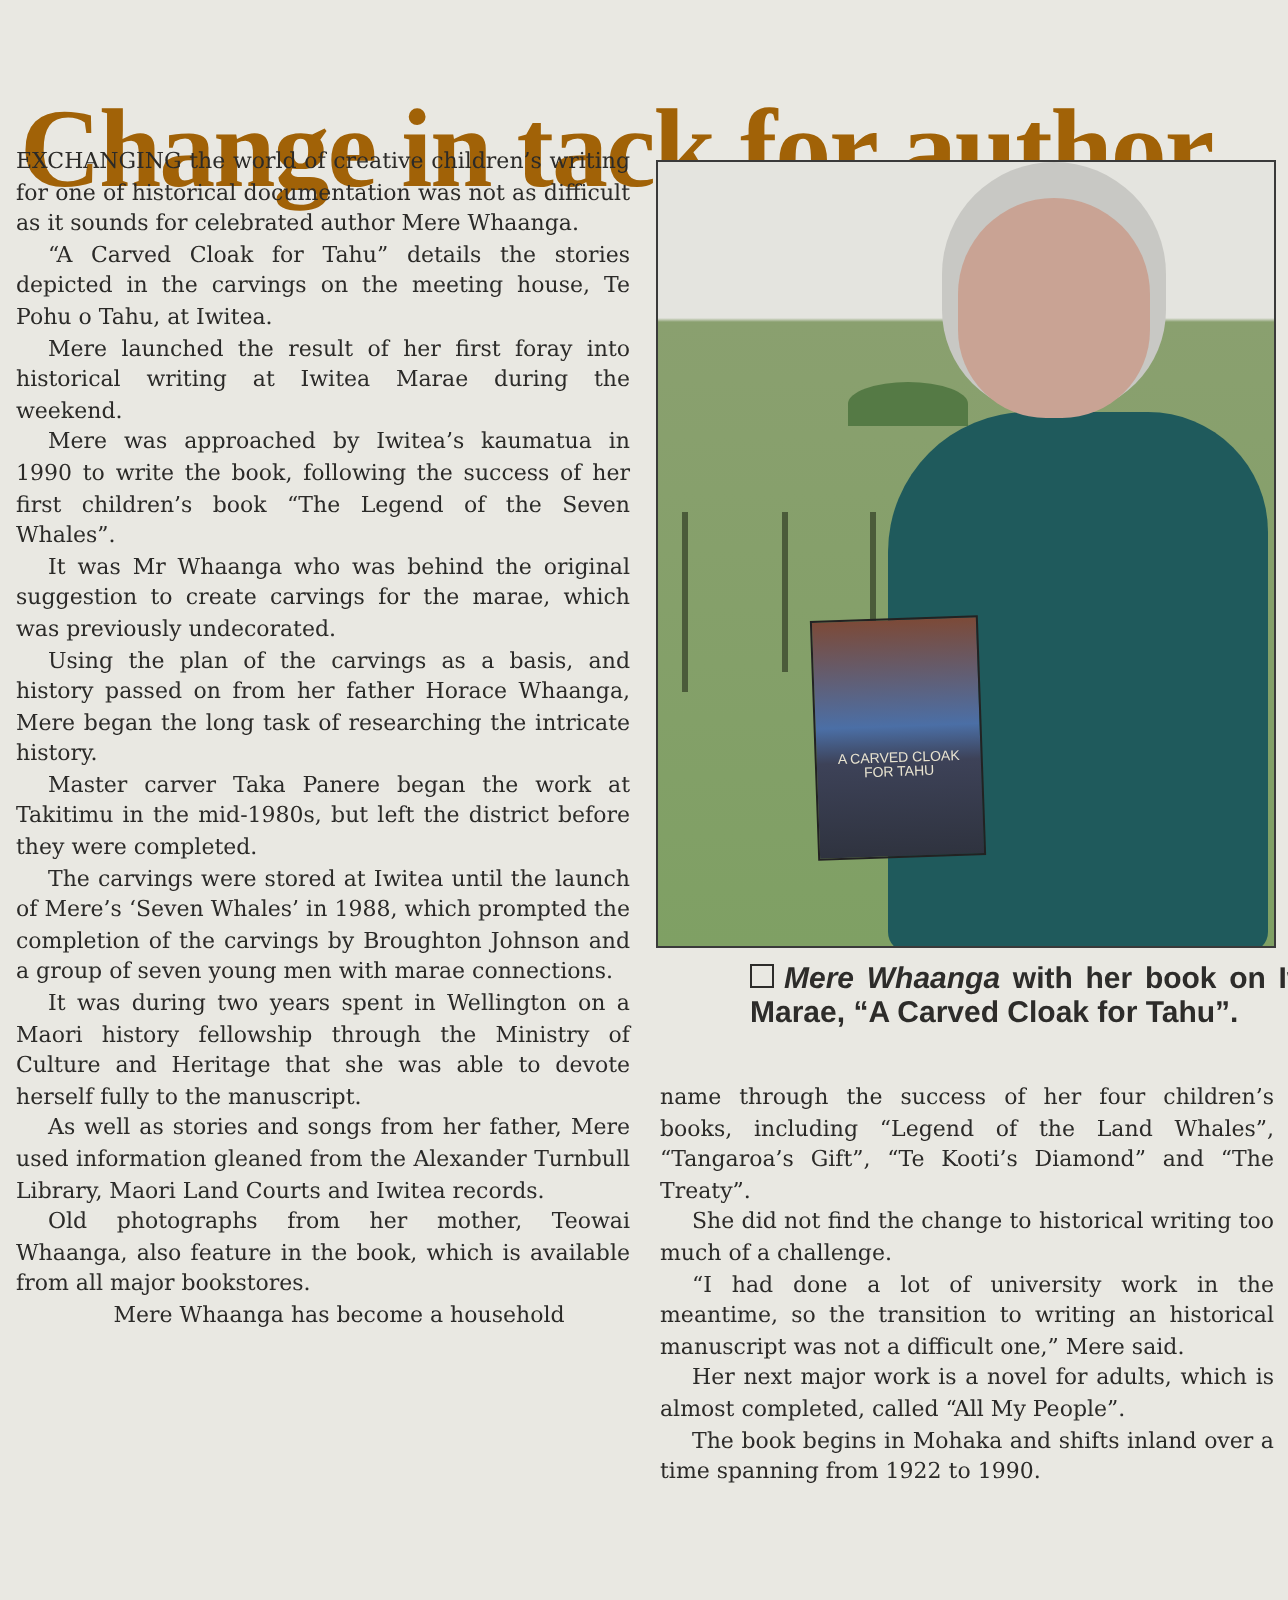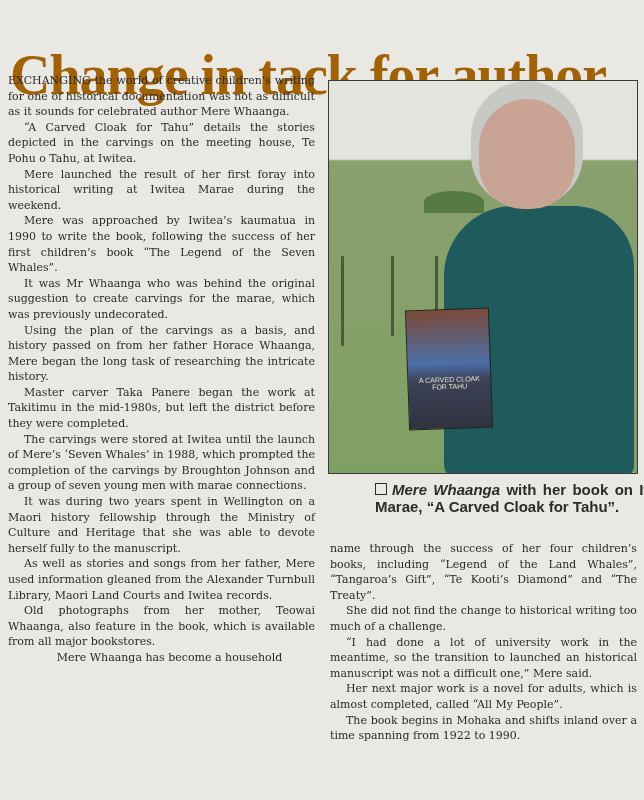--- a/index.html
+++ b/index.html
@@ -80,17 +80,17 @@
     </div>
   </div>
 
   <div class="caption">
     <span class="box"></span><em>Mere Whaanga</em><span> with her book on Iwitea Marae, “A Carved Cloak for Tahu”.</span>
   </div>
 
   <div class="col col-right">
     <p class="first">name through the success of her four children’s books, including “Legend of the Land Whales”, “Tangaroa’s Gift”, “Te Kooti’s Diamond” and “The Treaty”.</p>
     <p>She did not find the change to historical writing too much of a challenge.</p>
-    <p>“I had done a lot of university work in the meantime, so the transition to launched an historical manuscript was not a difficult one,” Mere said.</p>
+    <p>“I had done a lot of university work in the meantime, so the transition to writing an historical manuscript was not a difficult one,” Mere said.</p>
     <p>Her next major work is a novel for adults, which is almost completed, called “All My People”.</p>
     <p>The book begins in Mohaka and shifts inland over a time spanning from 1922 to 1990.</p>
   </div>
 </div>
 
 </body></html>

